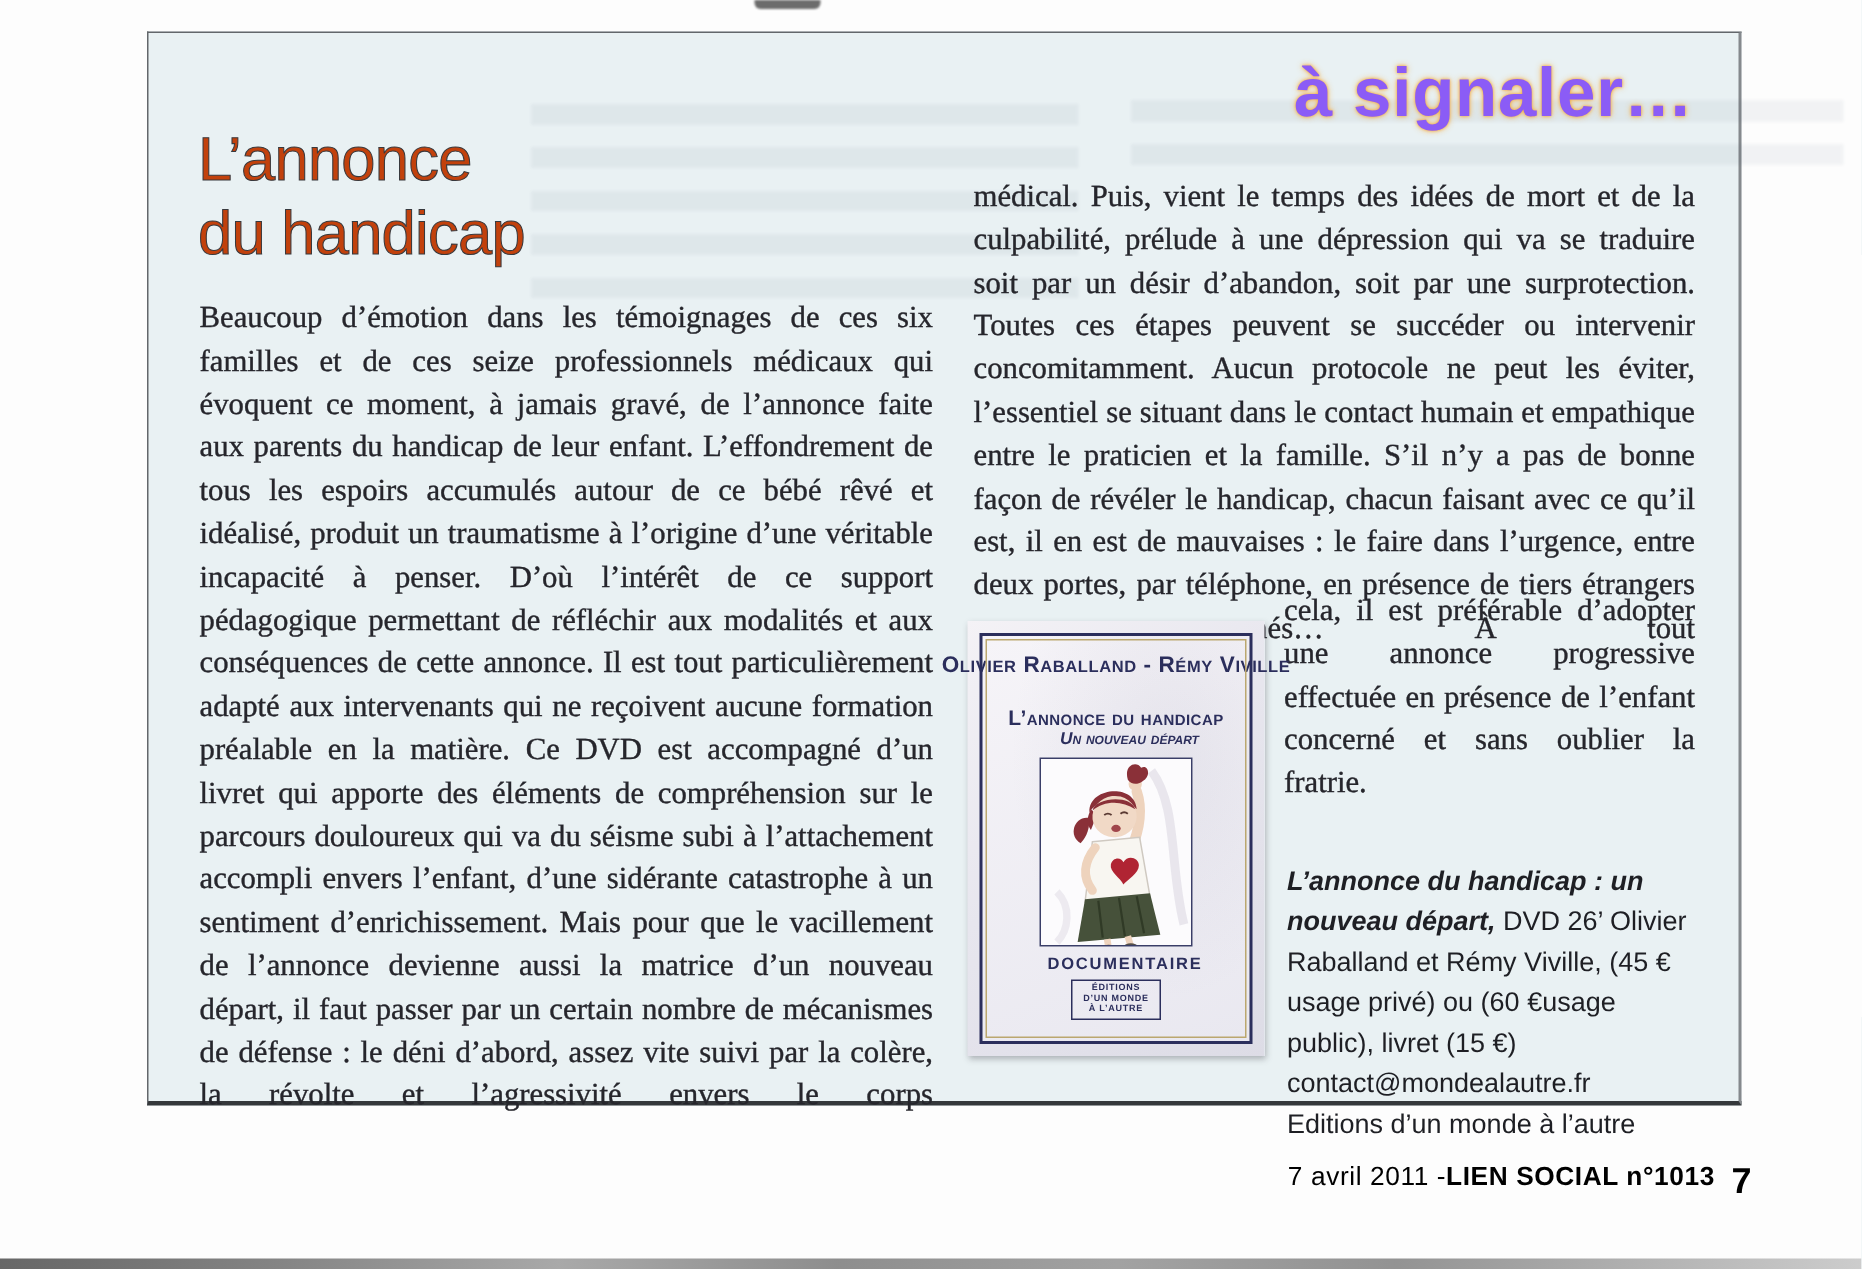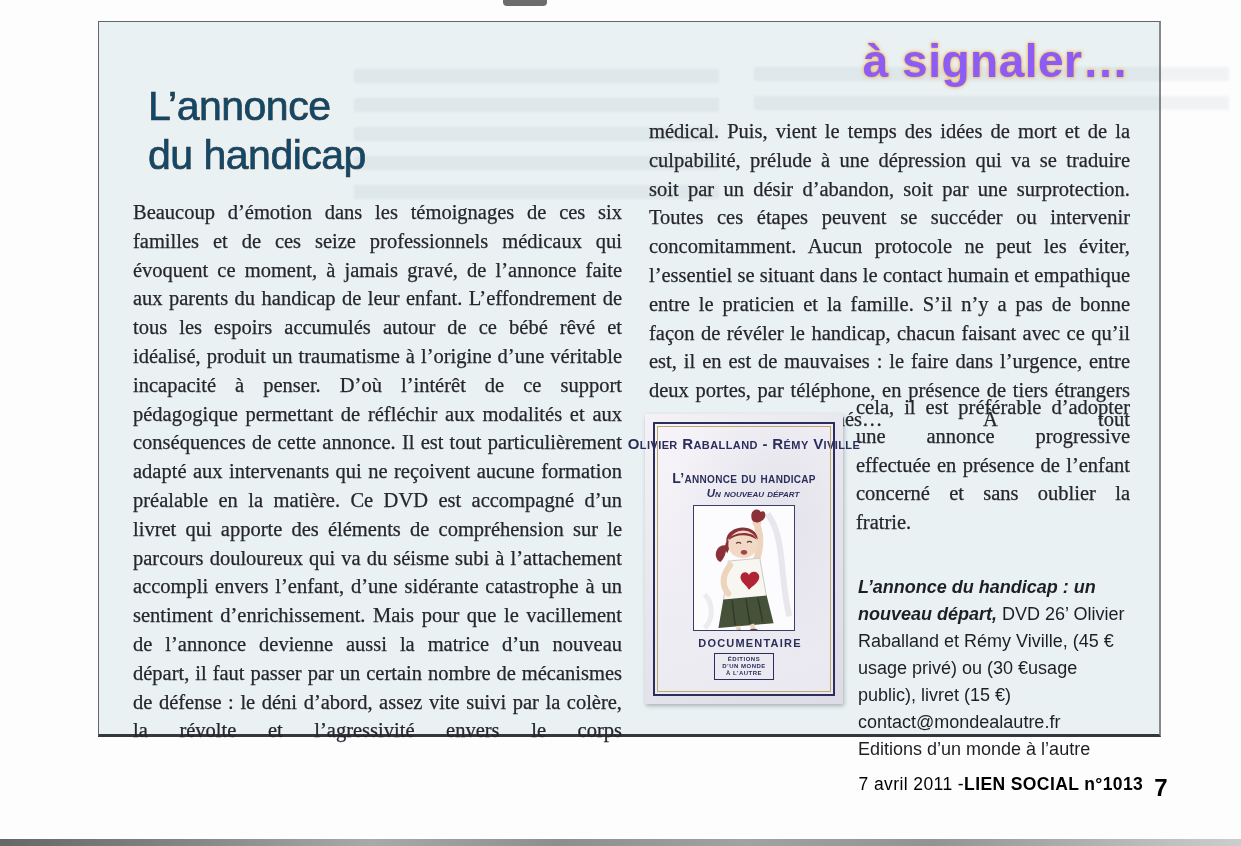--- a/index.html
+++ b/index.html
@@ -29,23 +29,23 @@
   .ghost-b { left:655px; top:38px; width:475px; height:62px; }
 
   .section-label {
     position:absolute; top:34px; right:112px;
     font-size:46px; font-weight:bold; letter-spacing:0.5px;
     color:#8b5cf6;
     text-shadow:0 0 2px #f3a83e, 0 0 4px rgba(246,176,70,0.85);
   }
 
   .page-title {
-    position:absolute; left:148px; top:82px;
+    position:absolute; left:132px; top:82px;
     font-size:41px; line-height:49px; letter-spacing:-0.5px;
-    color:#0c4a6e; font-weight:normal;
+    color:#c2410c; font-weight:normal;
     -webkit-text-stroke:0.7px #38393d;
   }
 
   .serif-col {
     position:absolute;
     font-family:"Liberation Serif", serif;
     font-size:20.5px; line-height:28.8px;
     color:#26262c;
     -webkit-text-stroke:0.25px #26262c;
     text-align:justify; text-align-last:justify;
@@ -194,21 +194,21 @@
     <div class="cover-genre">DOCUMENTAIRE</div>
     <div class="cover-logo">
       <div>Éditions</div>
       <div>d’un monde</div>
       <div>à l’autre</div>
     </div>
   </div>
 </div>
 
 <div class="caption">
-  <p><span class="caption-title">L’annonce du handicap : un nouveau départ,</span><span> DVD 26’ Olivier Raballand et Rémy Viville, (45 € usage privé) ou (30 €usage public), livret (15 €)</span></p>
+  <p><span class="caption-title">L’annonce du handicap : un nouveau départ,</span><span> DVD 26’ Olivier Raballand et Rémy Viville, (45 € usage privé) ou (60 €usage public), livret (15 €)</span></p>
   <p>contact@mondealautre.fr</p>
   <p>Editions d’un monde à l’autre</p>
 </div>
 
 <div class="footer">
   <span>7 avril 2011 - </span>
   <span class="mag">LIEN SOCIAL n°1013</span>
   <span class="pagenum">7</span>
 </div>
 

